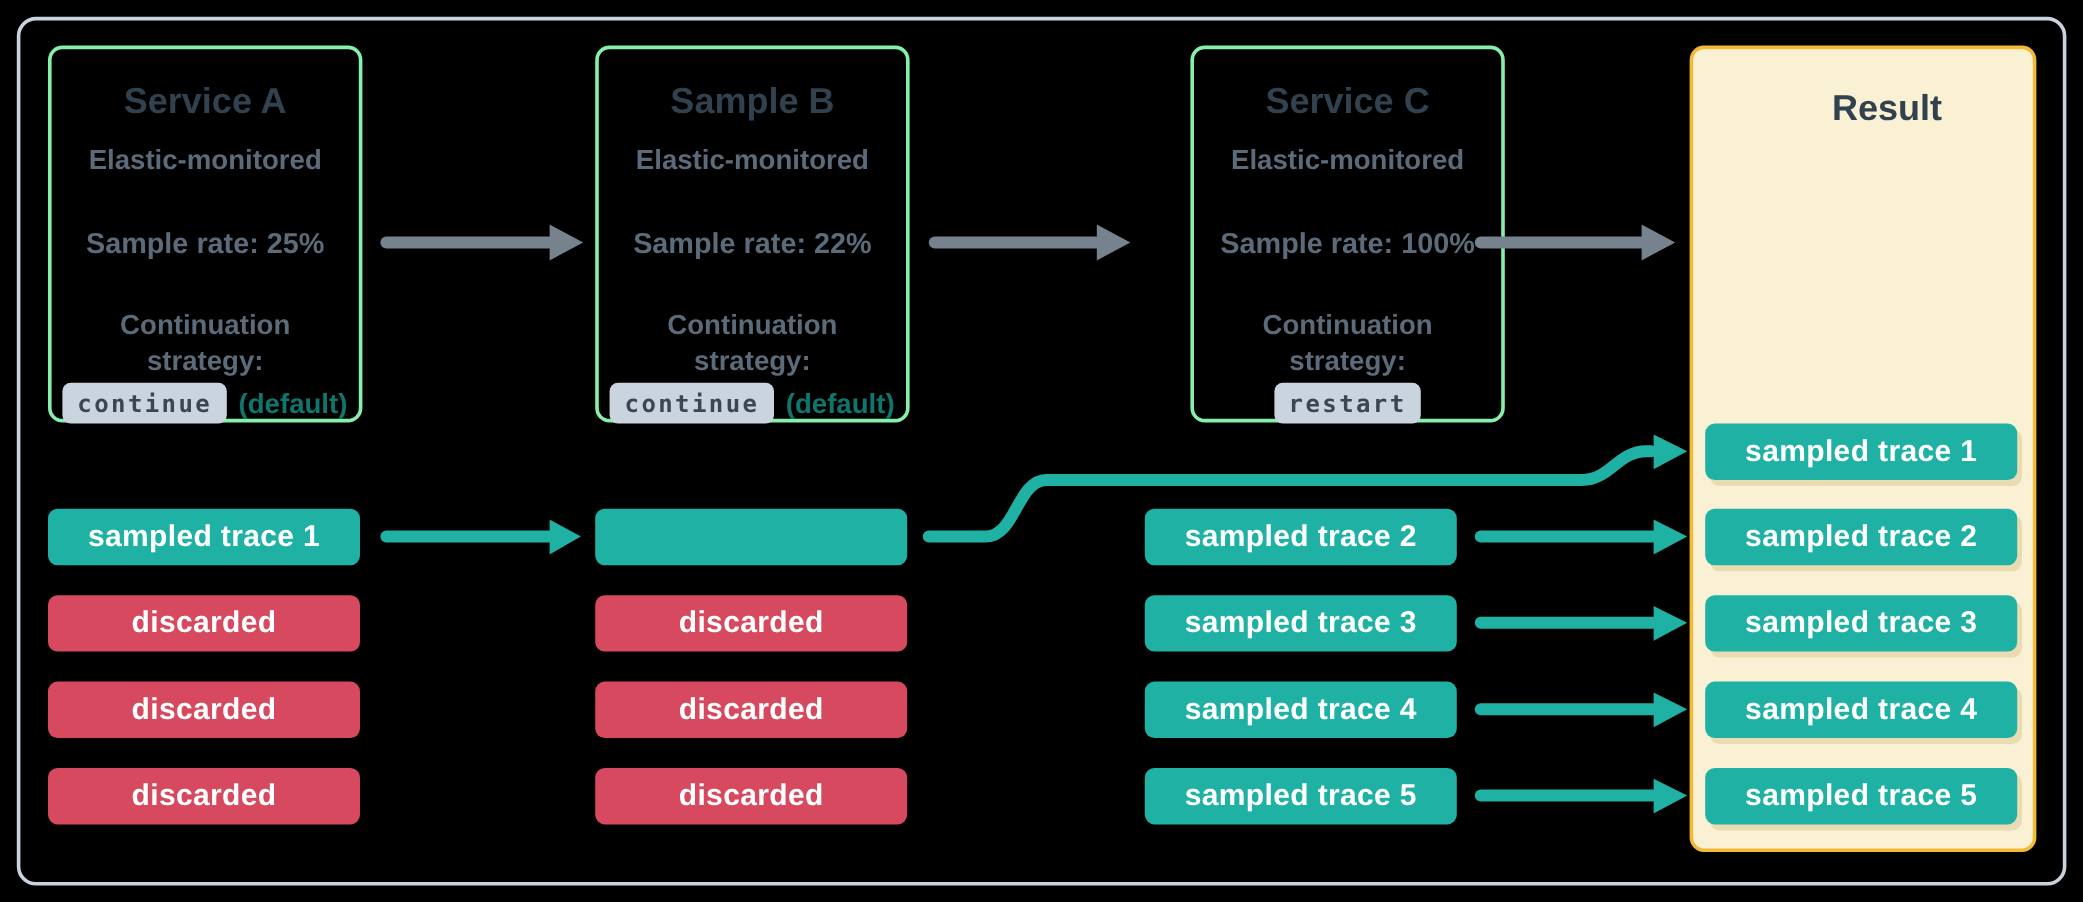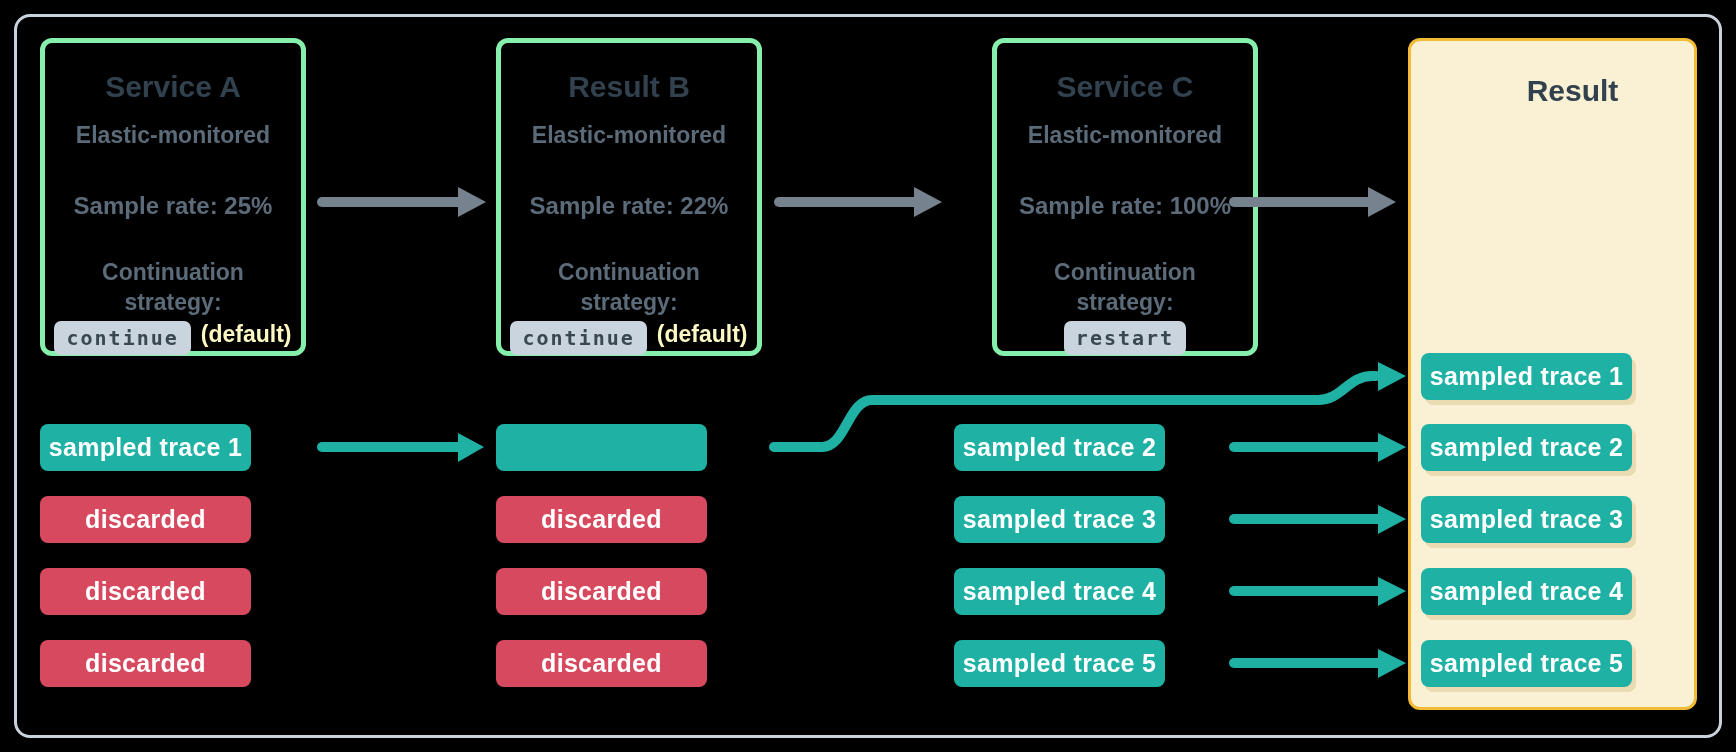--- a/index.html
+++ b/index.html
@@ -15,21 +15,21 @@
     position: absolute;
     left: 14px; top: 14px;
     width: 1702px; height: 718px;
     border: 3px solid #c9d3dd;
     border-radius: 16px;
   }
   .svc-box {
     position: absolute;
     top: 38px;
     width: 256px; height: 308px;
-    border: 5px solid #86efac;
+    border: 3px solid #86efac;
     border-radius: 12px;
     display: flex;
     flex-direction: column;
     align-items: center;
     text-align: center;
   }
   .svc-box.box-a { left: 40px; }
   .svc-box.box-b { left: 496px; }
   .svc-box.box-c { left: 992px; }
   .svc-title {
@@ -56,37 +56,38 @@
   .svc-strategy {
     margin-top: 36px;
     font-size: 23px;
     font-weight: 600;
     color: #5c6b79;
     line-height: 30px;
   }
   .svc-chip-row {
     margin-top: 4px;
     display: flex;
+    align-items: center;
     gap: 10px;
   }
   .code-chip {
     background: #c9d4de;
     color: #3a4750;
     font-family: "DejaVu Sans Mono", "Liberation Mono", monospace;
     font-size: 20px;
     font-weight: 600;
     line-height: 24px;
     padding: 5px 12px;
     border-radius: 7px;
     letter-spacing: 2px;
   }
   .code-suffix {
     font-size: 23px;
     font-weight: 600;
-    color: #fef9c3;
+    color: #0f766e;
   }
   .code-suffix:empty { display: none; }
   .result-box {
     position: absolute;
     left: 1408px; top: 38px;
     width: 283px; height: 666px;
     background: #faf1d4;
     border: 3px solid #f2ba35;
     border-radius: 12px;
     text-align: center;
@@ -94,21 +95,21 @@
   .result-title {
     margin-top: 32px;
     font-size: 30px;
     font-weight: 700;
     color: #31414d;
     line-height: 36px;
     margin-left: 40px;
   }
   .trace-chip {
     position: absolute;
-    width: 211px; height: 47px;
+    width: 260px; height: 47px;
     border-radius: 8px;
     display: flex;
     align-items: center;
     justify-content: center;
     color: #ffffff;
     font-size: 25px;
     font-weight: 600;
     letter-spacing: 0.3px;
   }
   .chip-sampled { background: #1fb2a4; }
@@ -146,21 +147,21 @@
       <span>Continuation</span><br>
       <span>strategy:</span>
     </div>
     <div class="svc-chip-row">
       <span class="code-chip">continue</span>
       <span class="code-suffix">(default)</span>
     </div>
   </div>
 
   <div class="svc-box box-b">
-    <div class="svc-title">Result B</div>
+    <div class="svc-title">Sample B</div>
     <div class="svc-sub">Elastic-monitored</div>
     <div class="svc-rate">Sample rate: 22%</div>
     <div class="svc-strategy">
       <span>Continuation</span><br>
       <span>strategy:</span>
     </div>
     <div class="svc-chip-row">
       <span class="code-chip">continue</span>
       <span class="code-suffix">(default)</span>
     </div>

